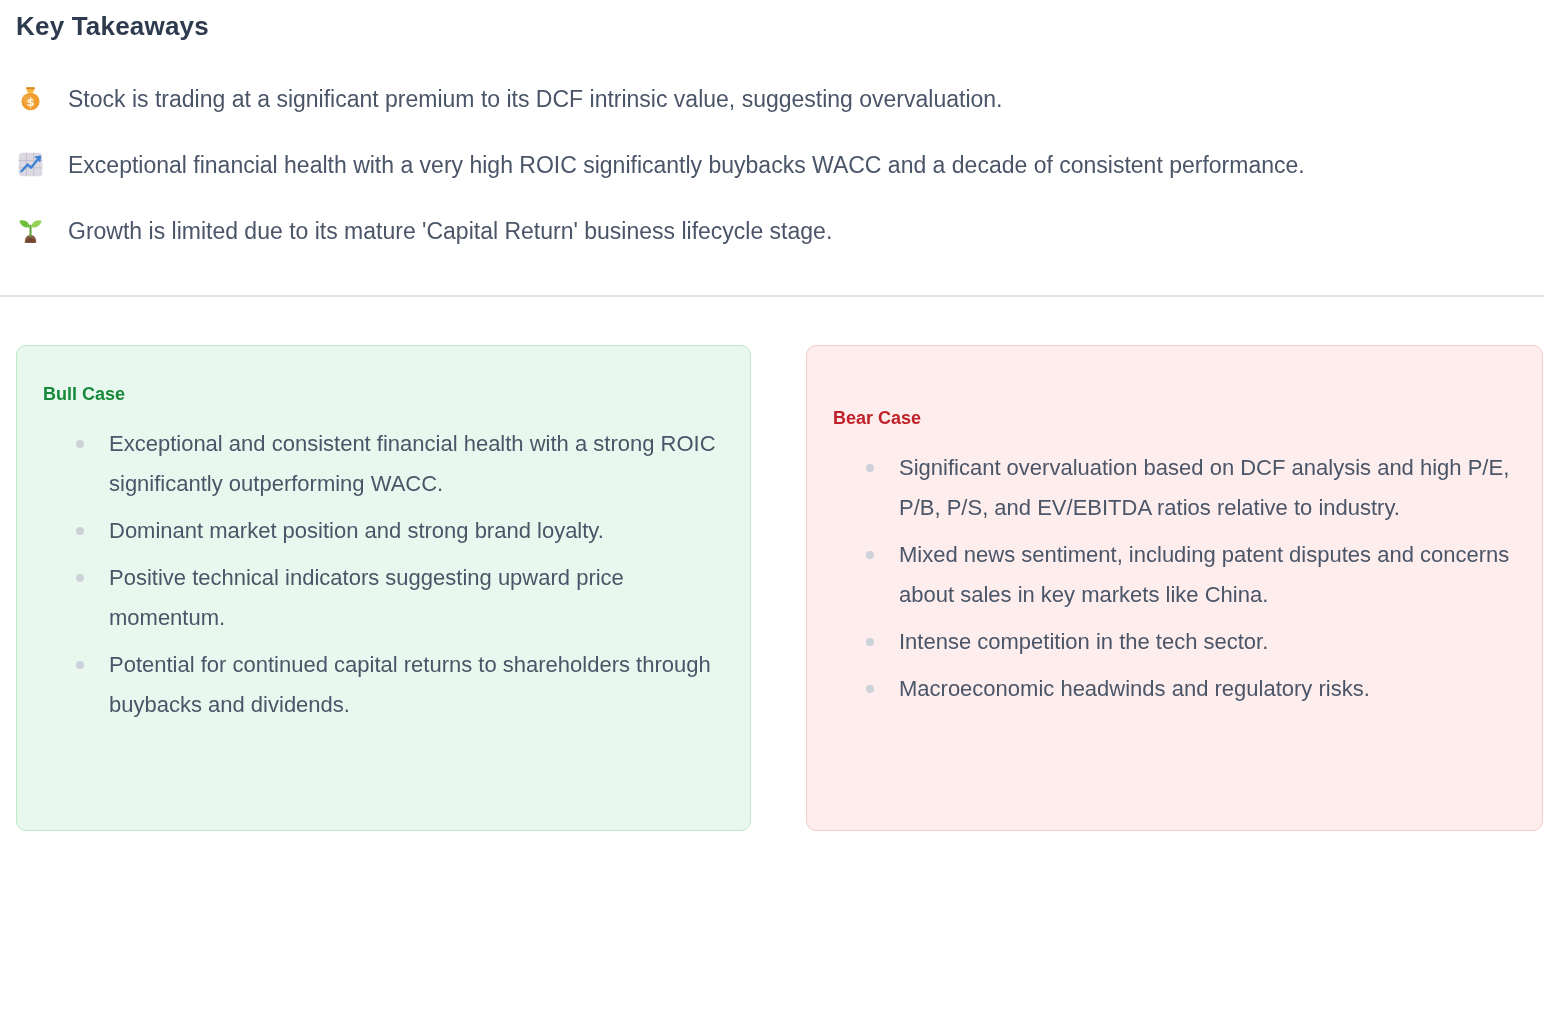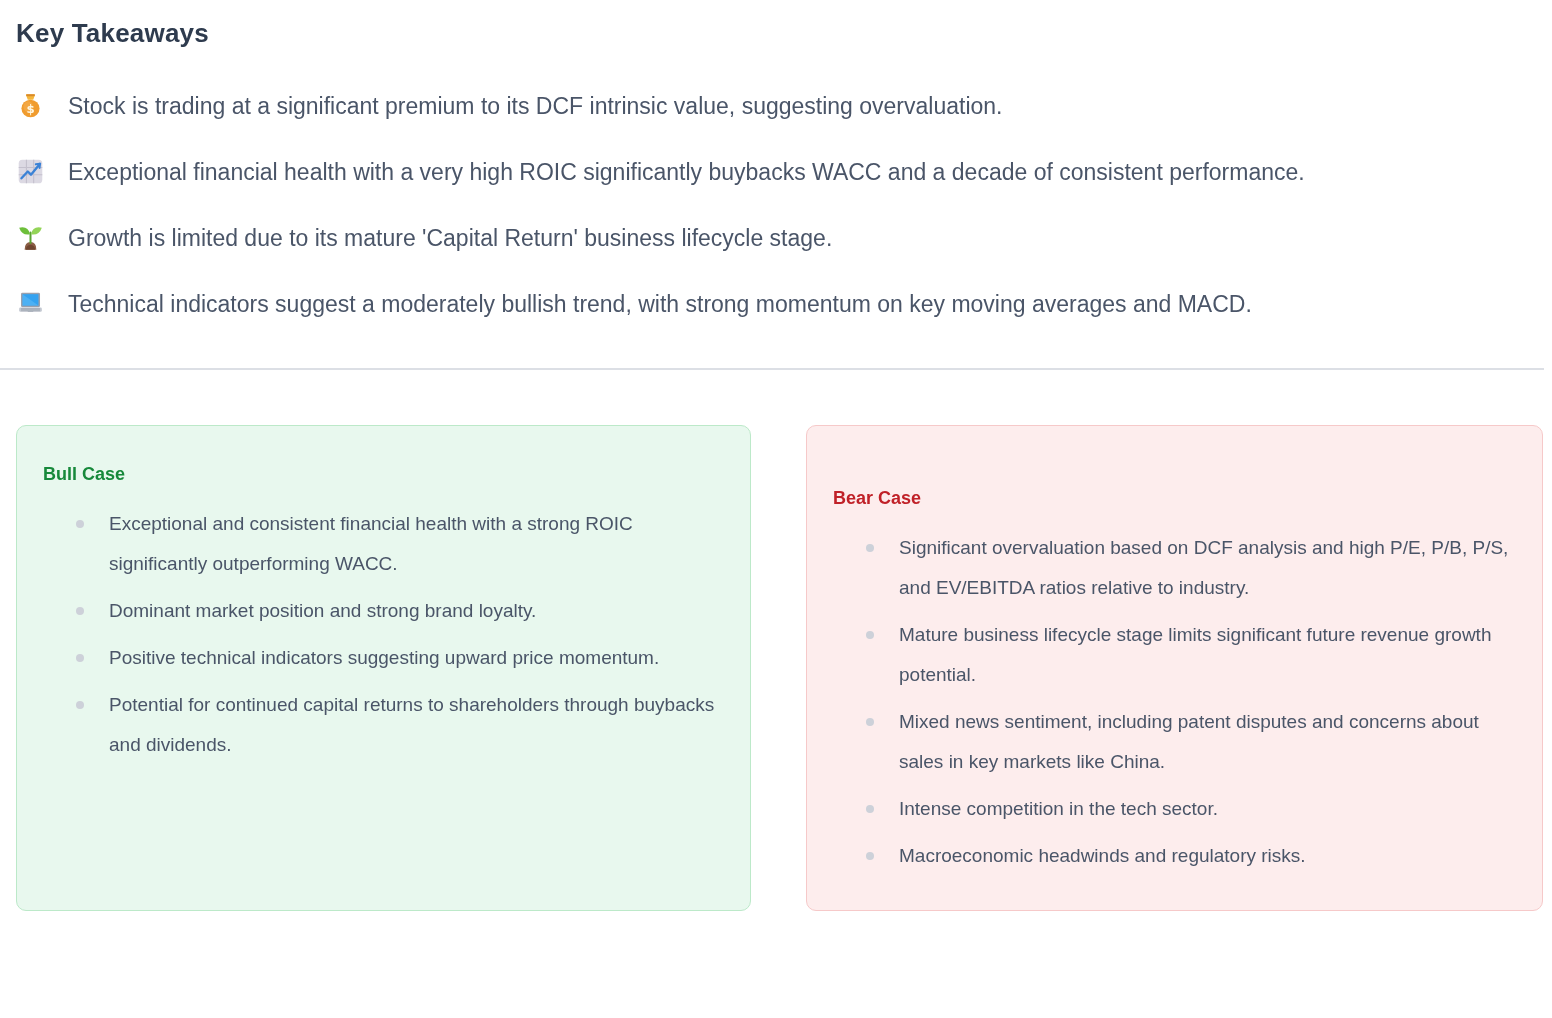--- a/index.html
+++ b/index.html
@@ -14,21 +14,21 @@
     --bear-bg:#fdeded;
     --bear-border:#f6c9c9;
   }
   *{box-sizing:border-box;margin:0;padding:0;}
   html,body{width:1552px;height:1018px;overflow:hidden;}
   body{
     background:#ffffff;
     font-family:"Liberation Sans","DejaVu Sans",sans-serif;
     color:var(--body-text);
   }
-  .page{padding:16px 16px 0 16px;}
+  .page{padding:9px 16px 0 16px;}
   h2.page-title{
     font-size:26px;
     line-height:34px;
     font-weight:700;
     color:var(--heading-text);
     letter-spacing:.2px;
   }
   .takeaways{margin-top:36px;}
   .takeaway{
     display:flex;
@@ -82,21 +82,21 @@
   .case-card.bear h3{color:var(--bear-title);margin-top:24px;}
   .case-card ul{
     list-style:none;
     margin-top:16px;
   }
   .case-card li{
     position:relative;
     margin-left:68px;
     margin-right:6px;
     margin-bottom:7px;
-    font-size:19px;
+    font-size:22px;
     line-height:40px;
     color:var(--body-text);
   }
   .case-card li::before{
     content:"";
     position:absolute;
     left:-33px;
     top:16px;
     width:8px;
     height:8px;
@@ -145,33 +145,20 @@
           <path d="M10.8 29.5 q.4 -5 5.2 -5.6 q4.8 .6 5.2 5.6 Z" fill="#6f452f"></path>
           <path d="M16 22 L16 10.5" stroke="#5aa332" stroke-width="2.2" stroke-linecap="round"></path>
           <path d="M15.4 12.5 Q6.5 14 3.5 5.2 Q13.6 3 15.4 12.5 Z" fill="#6dbf3a"></path>
           <path d="M16.6 12.5 Q25.5 14 28.5 5.2 Q18.4 3 16.6 12.5 Z" fill="#93d457"></path>
         </svg>
       </span>
       <span class="txt">Growth is limited due to its mature 'Capital Return' business lifecycle stage.</span>
     </div>
 
 
-    <div class="takeaway">
-      <span class="ico">
-        <svg viewBox="0 0 32 32" aria-hidden="true">
-          <rect x="5.5" y="4" width="21" height="16" rx="1.6" fill="#9aa0ad"></rect>
-          <rect x="7.2" y="5.7" width="17.6" height="12.6" fill="#34a2f0"></rect>
-          <path d="M7.2 5.7 L24.8 18.3 L7.2 18.3 Z" fill="#5fb9f5" opacity="0.6"></path>
-          <rect x="3.5" y="20.5" width="25" height="4.5" rx="1.4" fill="#c3c8d1"></rect>
-          <path d="M5.5 21.6 h21 M5.5 22.8 h21 M5.5 24 h21" stroke="#9aa0ad" stroke-width="0.7"></path>
-          <rect x="13" y="24.2" width="6" height="1" fill="#aab0bb"></rect>
-        </svg>
-      </span>
-      <span class="txt">Technical indicators suggest a moderately bullish trend, with strong momentum on key moving averages and MACD.</span>
-    </div>
 
   </div>
 </div>
 
 <hr class="section-divider">
 
 <div class="page">
   <div class="cases">
 
     <section class="case-card bull">
@@ -181,21 +168,20 @@
         <li>Dominant market position and strong brand loyalty.</li>
         <li>Positive technical indicators suggesting upward price momentum.</li>
         <li>Potential for continued capital returns to shareholders through buybacks and dividends.</li>
       </ul>
     </section>
 
     <section class="case-card bear">
       <h3>Bear Case</h3>
       <ul>
         <li>Significant overvaluation based on DCF analysis and high P/E, P/B, P/S, and EV/EBITDA ratios relative to industry.</li>
-        <li>Mature business lifecycle stage limits significant future revenue growth potential.</li>
         <li>Mixed news sentiment, including patent disputes and concerns about sales in key markets like China.</li>
         <li>Intense competition in the tech sector.</li>
         <li>Macroeconomic headwinds and regulatory risks.</li>
       </ul>
     </section>
 
   </div>
 </div>
 
 </body></html>

